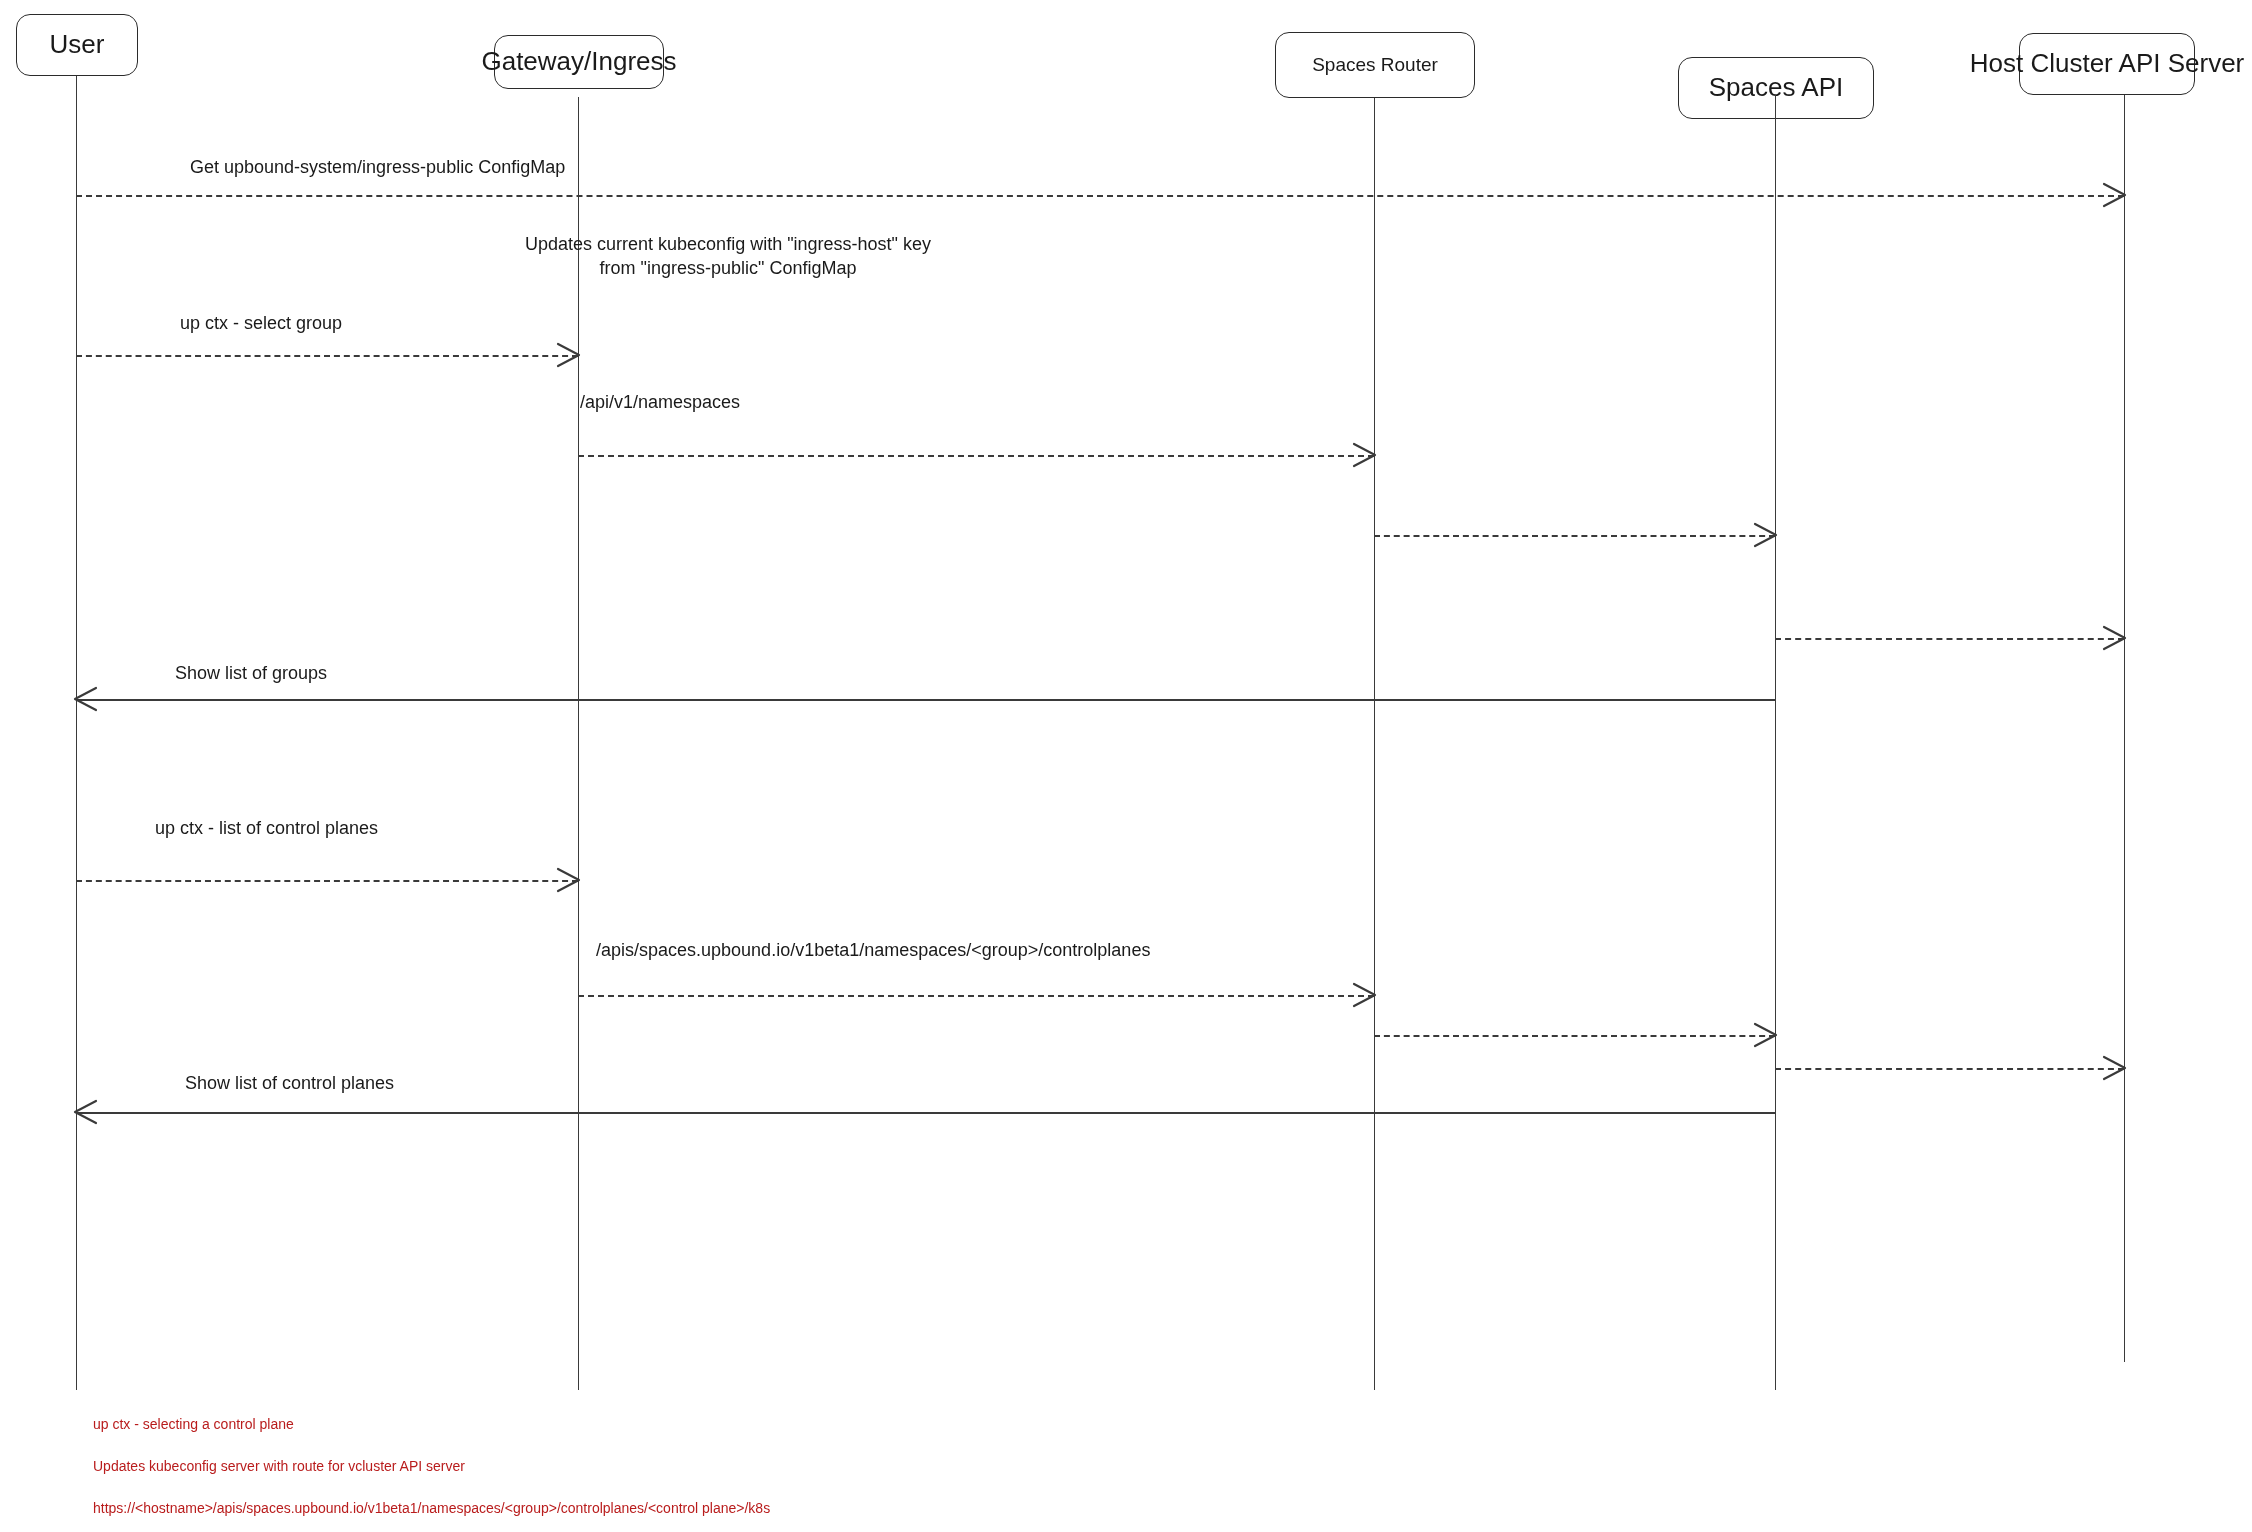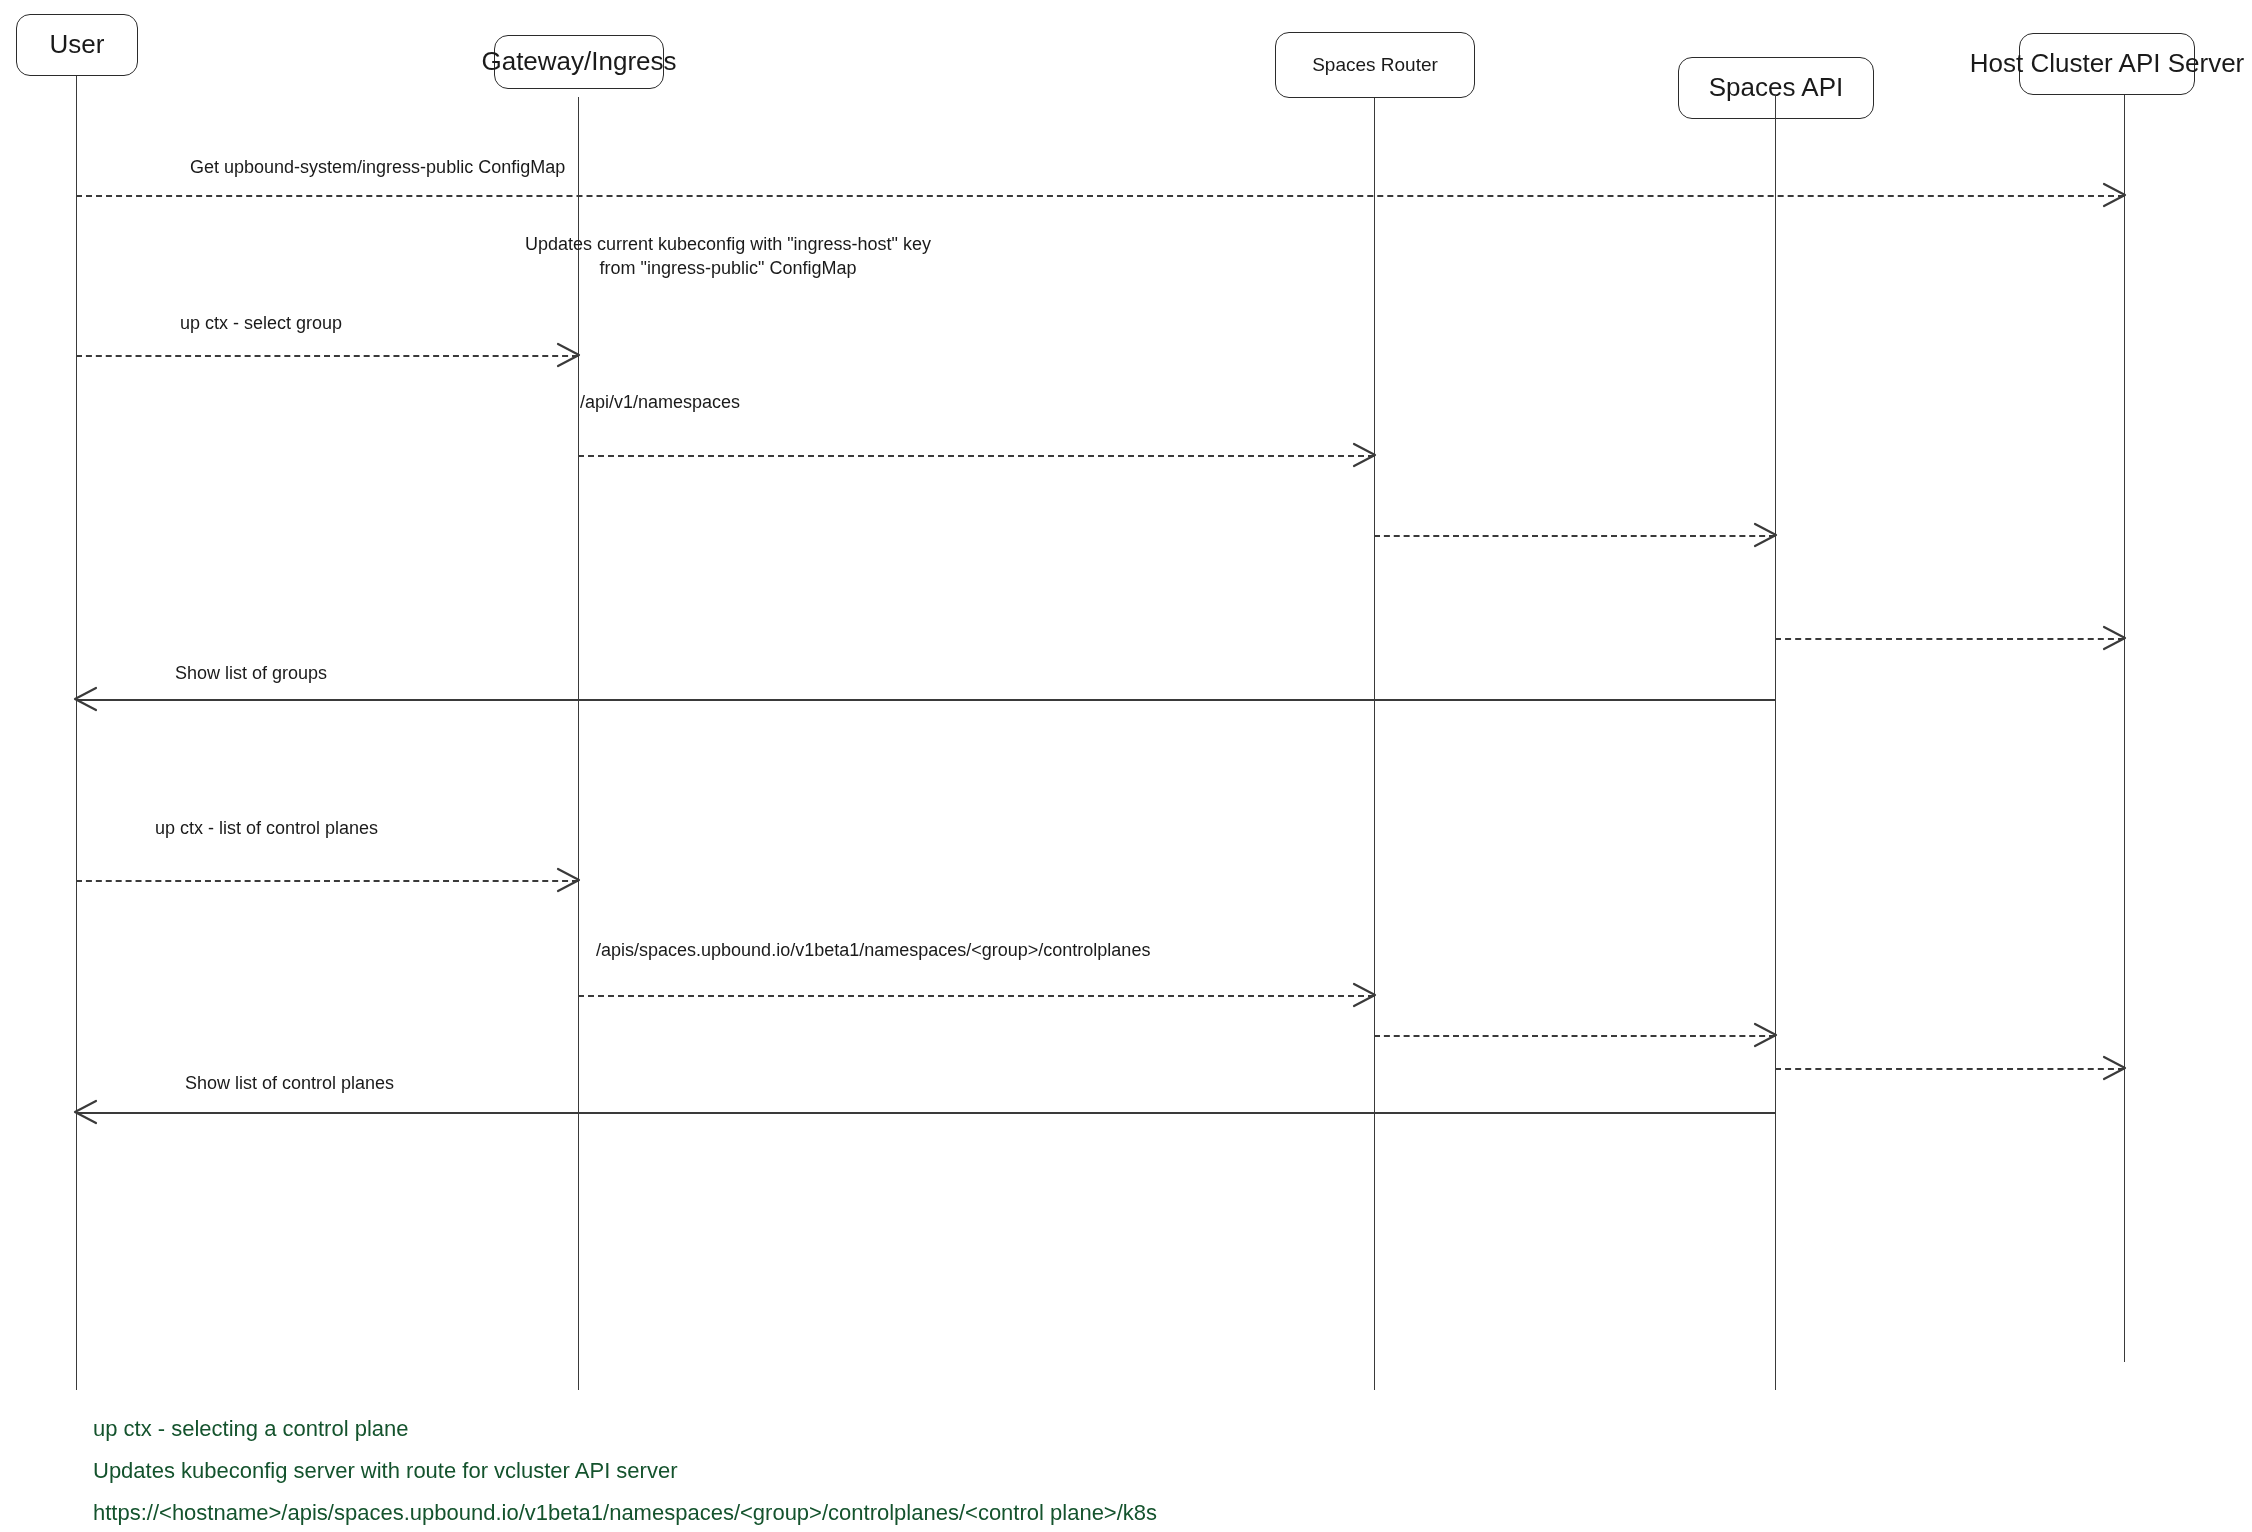--- a/index.html
+++ b/index.html
@@ -65,22 +65,22 @@
 
   
   .arrowhead {
     position: absolute;
     overflow: visible;
   }
 
   
   .note {
     position: absolute;
-    font-size: 22px;
-    color: #14532d;
+    font-size: 14px;
+    color: #b91c1c;
     white-space: nowrap;
   }
 </style>
 </head>
 <body>
 
 <div id="canvas">
 
   <div id="participants-layer">
       <div class="participant small" style="left: 16px; top: 14px; width: 122px; height: 62px;">

